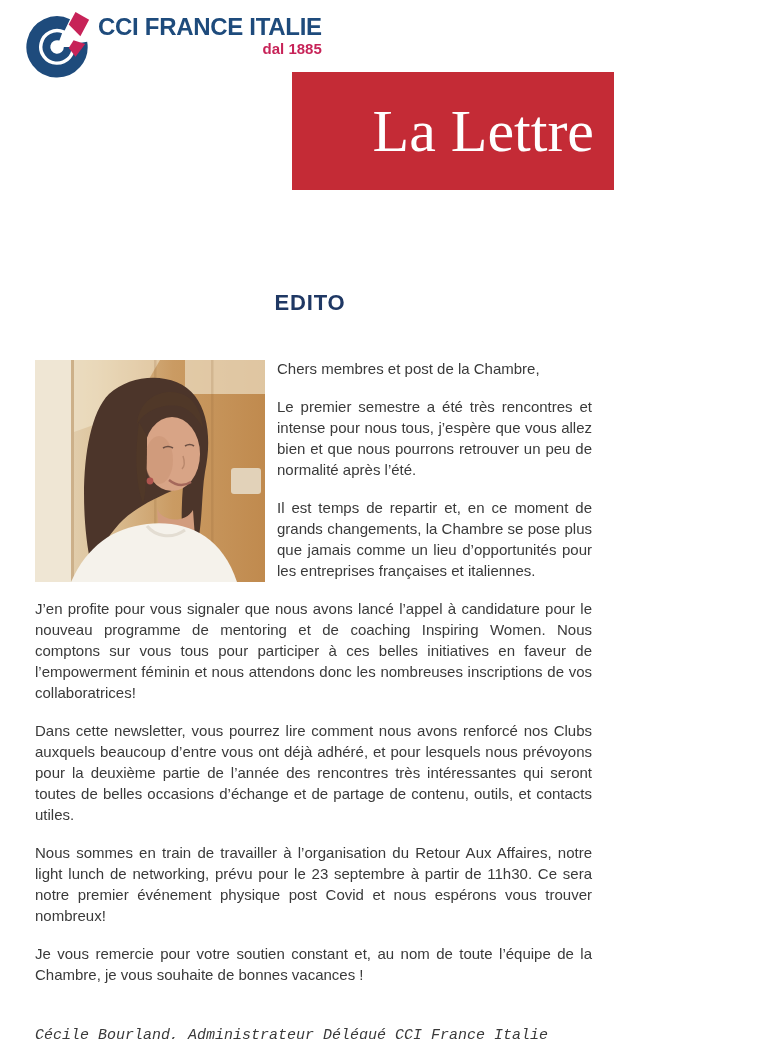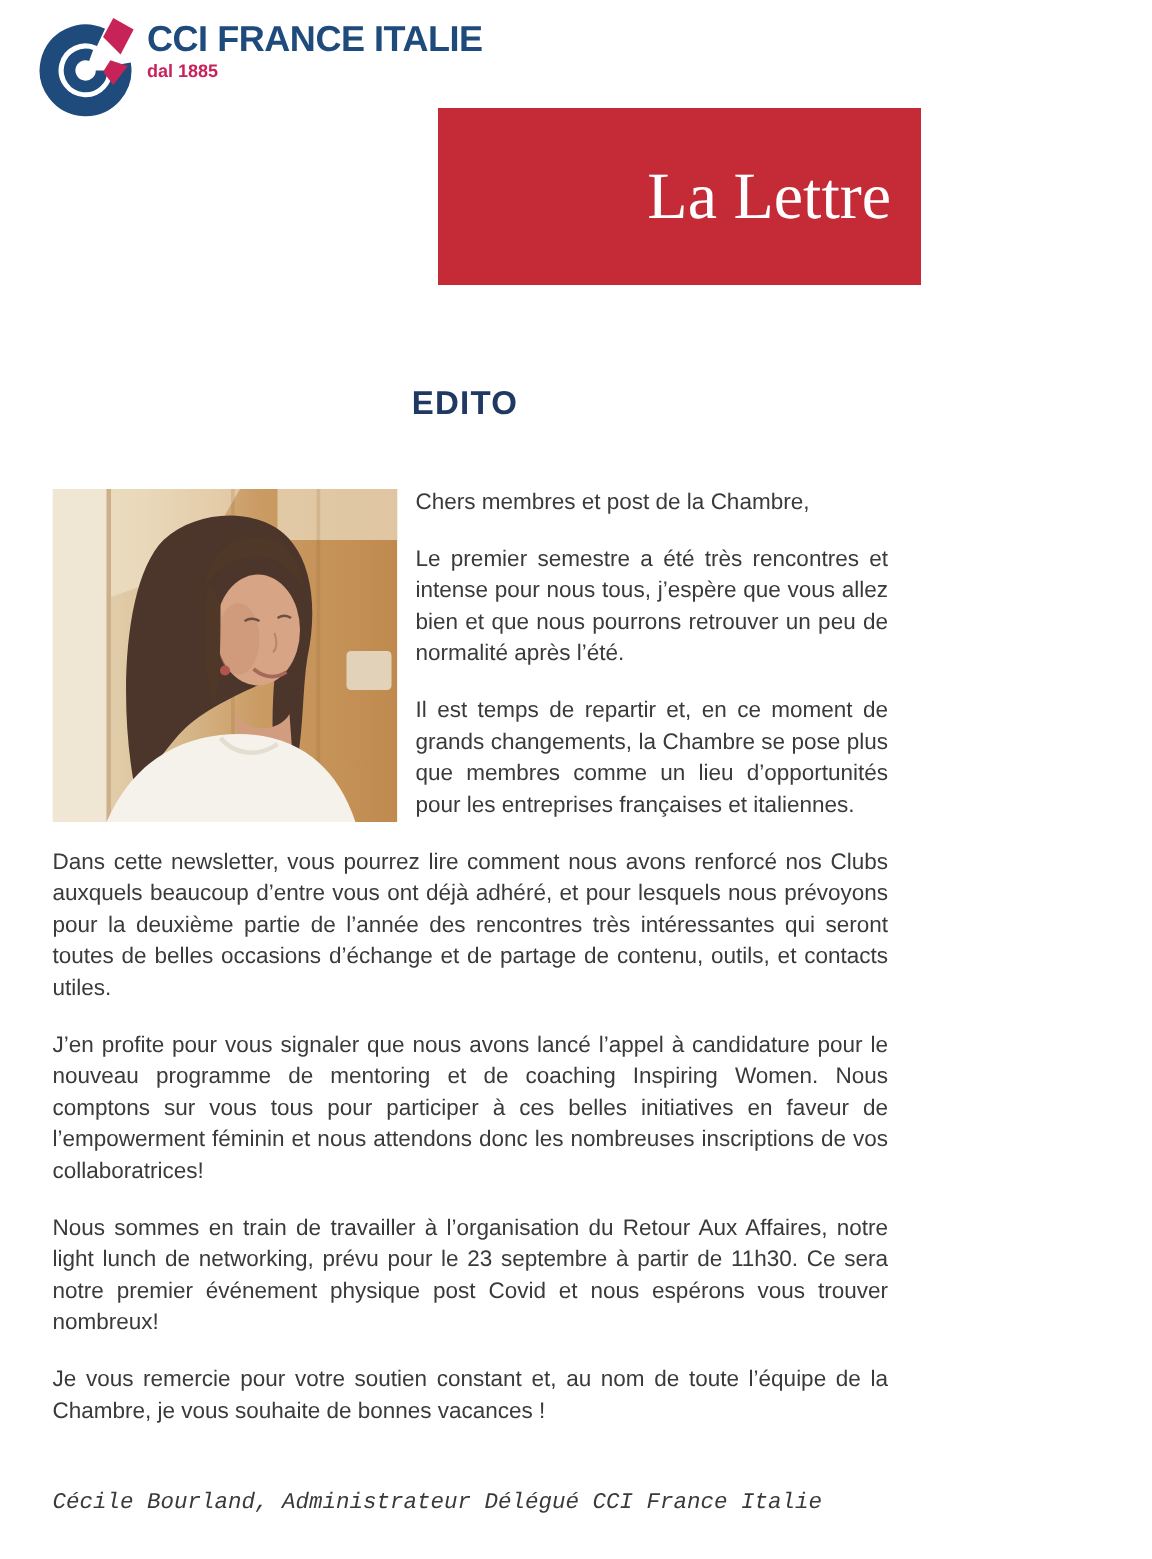--- a/index.html
+++ b/index.html
@@ -22,48 +22,48 @@
   .logo-line {
     color: var(--logo-blue, #1E4B7C);
     font-size: 24px;
     font-weight: bold;
     line-height: 25px;
     letter-spacing: -0.3px;
     white-space: nowrap;
   }
   .logo-tagline {
     color: var(--accent-pink, #C72358);
-    font-size: 12px;
+    font-size: 15px;
     font-weight: bold;
-    text-align: left;
+    text-align: right;
     margin-top: 1px;
     letter-spacing: 0px;
   }
 
   .banner {
     position: absolute;
     top: 72px;
     right: 6px;
     width: 322px;
     height: 118px;
     background: var(--banner-red, #C42B36);
     color: #ffffff;
     display: flex;
     align-items: center;
     justify-content: flex-end;
     padding-right: 20px;
     font-family: "Liberation Serif", serif;
-    font-size: 44px;
+    font-size: 60px;
     line-height: 1;
     white-space: nowrap;
   }
 
   
   .edito {
-    margin: 66px 0 42px 0;
+    margin: 100px 0 42px 0;
     text-align: center;
     color: var(--heading-navy, #1F3864);
     font-size: 22px;
     font-weight: bold;
     letter-spacing: 0.8px;
   }
 
   
   .content {
     padding: 0 28px 0 35px;
@@ -159,23 +159,23 @@
         <path d="M128,88 q5,-3 10,0" fill="none" stroke="#5A4238" stroke-width="1.6" opacity="0.85"></path>
         <path d="M150,86 q5,-3 9,0" fill="none" stroke="#5A4238" stroke-width="1.6" opacity="0.85"></path>
         <path d="M148,96 q3,9 -1,13" fill="none" stroke="#9A6B52" stroke-width="1.4" opacity="0.5"></path>
         <path d="M134,120 q11,9 22,2" fill="none" stroke="#A5685B" stroke-width="2.4"></path>
         <circle cx="115" cy="121" r="3.4" fill="#B0544E"></circle>
       </svg>
     </div>
 
     <p>Chers membres et post de la Chambre,</p>
     <p>Le premier semestre a été très rencontres et intense pour nous tous, j’espère que vous allez bien et que nous pourrons retrouver un peu de normalité après l’été.</p>
-    <p>Il est temps de repartir et, en ce moment de grands changements, la Chambre se pose plus que membres comme un lieu d’opportunités pour les entreprises françaises et italiennes.</p>
+    <p>Il est temps de repartir et, en ce moment de grands changements, la Chambre se pose plus que jamais comme un lieu d’opportunités pour les entreprises françaises et italiennes.</p>
+    <p>J’en profite pour vous signaler que nous avons lancé l’appel à candidature pour le nouveau programme de mentoring et de coaching Inspiring Women. Nous comptons sur vous tous pour participer à ces belles initiatives en faveur de l’empowerment féminin et nous attendons donc les nombreuses inscriptions de vos collaboratrices!</p>
     <p>Dans cette newsletter, vous pourrez lire comment nous avons renforcé nos Clubs auxquels beaucoup d’entre vous ont déjà adhéré, et pour lesquels nous prévoyons pour la deuxième partie de l’année des rencontres très intéressantes qui seront toutes de belles occasions d’échange et de partage de contenu, outils, et contacts utiles.</p>
-    <p>J’en profite pour vous signaler que nous avons lancé l’appel à candidature pour le nouveau programme de mentoring et de coaching Inspiring Women. Nous comptons sur vous tous pour participer à ces belles initiatives en faveur de l’empowerment féminin et nous attendons donc les nombreuses inscriptions de vos collaboratrices!</p>
     <p>Nous sommes en train de travailler à l’organisation du Retour Aux Affaires, notre light lunch de networking, prévu pour le 23 septembre à partir de 11h30. Ce sera notre premier événement physique post Covid et nous espérons vous trouver nombreux!</p>
     <p>Je vous remercie pour votre soutien constant et, au nom de toute l’équipe de la Chambre, je vous souhaite de bonnes vacances !</p>
 
     <p class="signature">Cécile Bourland, Administrateur Délégué CCI France Italie</p>
 
   </div>
 
 </div>
 
 </body></html>

